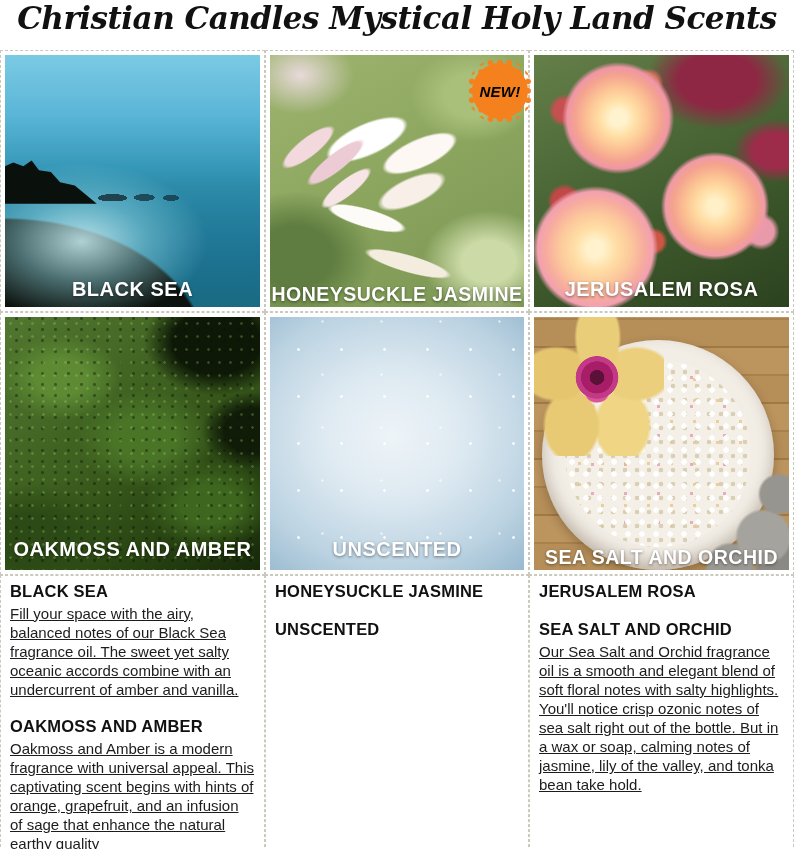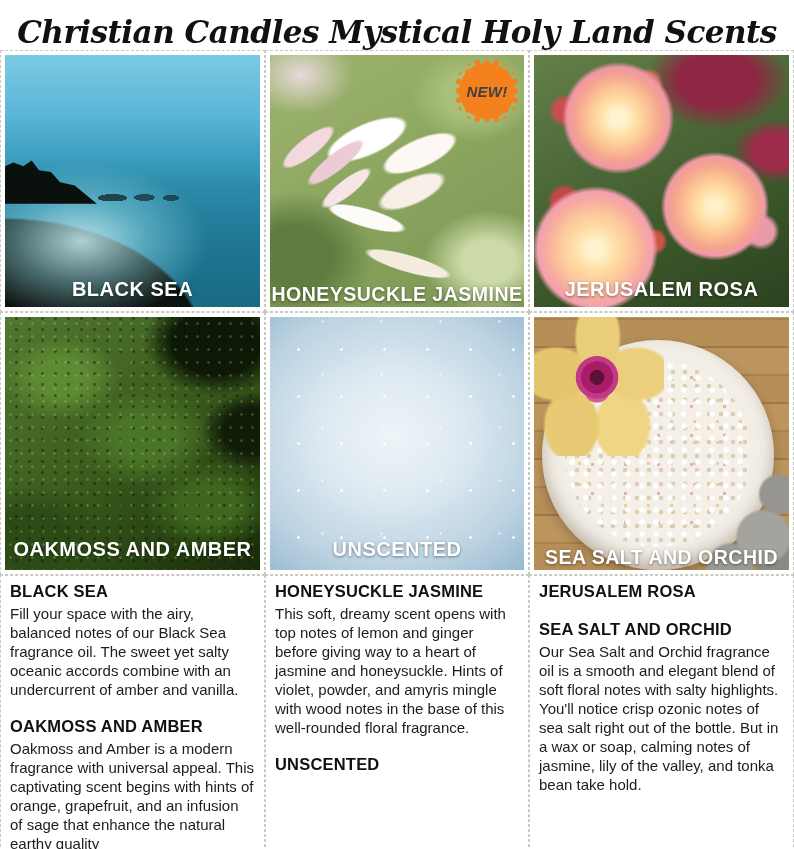--- a/index.html
+++ b/index.html
@@ -1,32 +1,32 @@
 <!DOCTYPE html>
 <html><head>
 <meta charset="utf-8">
 <style>
   html,body{margin:0;padding:0;background:#fff;}
   .page{width:794px;height:849px;margin:0 auto;background:#fff;font-family:"Liberation Sans",sans-serif;overflow:hidden;box-sizing:border-box;}
 
   
-  .title-bar{height:50px;display:flex;align-items:flex-end;justify-content:center;}
+  .title-bar{height:50px;display:flex;align-items:flex-start;justify-content:center;}
   .page-title{font-family:"DejaVu Serif","Liberation Serif",serif;font-style:italic;font-weight:bold;font-size:31px;color:#111;letter-spacing:-0.5px;white-space:nowrap;}
 
   
   .grid{display:grid;grid-template-columns:265px 264px 265px;grid-template-rows:262px 263px auto;}
   .cell{border:1px dashed #c9c9bd;background:#fff;box-sizing:border-box;}
   .tile{padding:4px;position:relative;}
   .art{position:relative;width:100%;height:100%;overflow:hidden;}
   .caption{position:absolute;left:0;right:0;bottom:10px;text-align:center;color:#fff;font-weight:bold;font-size:20px;letter-spacing:.5px;text-shadow:0 1px 3px rgba(0,0,0,.45);z-index:5;white-space:nowrap;}
   .caption.tight{bottom:5px;font-size:19.5px;}
   .caption.mid{bottom:13px;}
 
   
-  .badge{position:absolute;top:12px;right:13px;width:56px;height:56px;border-radius:50%;background:#f5801e;display:flex;align-items:center;justify-content:center;color:#404040;font-weight:bold;font-style:italic;font-size:15px;z-index:6;letter-spacing:.3px;}
+  .badge{position:absolute;top:12px;right:0;width:56px;height:56px;border-radius:50%;background:#f5801e;display:flex;align-items:center;justify-content:center;color:#000000;font-weight:bold;font-style:italic;font-size:15px;z-index:6;letter-spacing:.3px;}
   .badge::before{content:'';position:absolute;inset:-5px;border-radius:50%;z-index:-1;
     background:radial-gradient(circle,#f5801e 2.6px,rgba(245,128,30,0) 3.2px) 0 0/9.4px 9.4px;}
 
   
   .art-blacksea{background:
     radial-gradient(80% 50% at 30% 74%, rgba(205,242,246,.85) 0%, rgba(150,220,232,.45) 32%, rgba(150,220,232,0) 62%),
     radial-gradient(155% 105% at 0% 118%, #0c120d 0 50%, rgba(12,18,13,0) 51%),
     linear-gradient(180deg,#7bcae4 0%,#5ab5d7 24%,#3799b9 44%,#2d8ba9 52%,#25819f 62%,#1e7493 78%,#196a82 100%);}
   .art-blacksea::before{content:'';position:absolute;left:0;top:40%;width:36%;height:19%;background:#0a100c;
     clip-path:polygon(0 22%,9% 14%,20% 22%,29% 10%,37% 30%,50% 34%,60% 55%,76% 62%,100% 100%,0 100%);}
@@ -107,21 +107,21 @@
     radial-gradient(32% 38% at 33% 80%, #e8ca74 0 58%, rgba(232,202,116,0) 66%),
     radial-gradient(32% 38% at 70% 80%, #efd584 0 58%, rgba(239,213,132,0) 66%);}
   .orchid::after{content:'';position:absolute;left:35%;top:33%;width:32%;height:34%;background:
     radial-gradient(circle at 50% 45%, #5c1238 0 20%, #a81d68 21% 44%, #c23a86 45% 58%, rgba(194,58,134,0) 60%),
     radial-gradient(42% 28% at 50% 76%, #d8559a 0 58%, rgba(216,85,154,0) 66%);}
 
   
   .desc{padding:5px 9px 8px 9px;font-size:15px;line-height:1.27;color:#1c1c1c;}
   .desc .section + .section{margin-top:17px;}
   .desc h3{margin:0 0 2px 0;font-size:16.5px;font-weight:bold;color:#111;letter-spacing:.2px;}
-  .desc p{margin:0;}
+  .desc p{margin:0;text-decoration:underline;}
 </style>
 </head>
 <body>
 
 <div class="page">
 
   <div class="title-bar">
     <div class="page-title">Christian Candles Mystical Holy Land Scents</div>
   </div>
 
@@ -171,21 +171,20 @@
       </div>
       <div class="section">
         <h3>OAKMOSS AND AMBER</h3>
         <p>Oakmoss and Amber is a modern fragrance with universal appeal. This captivating scent begins with hints of orange, grapefruit, and an infusion of sage that enhance the natural earthy quality</p>
       </div>
     </div>
 
     <div class="cell desc">
       <div class="section">
         <h3>HONEYSUCKLE JASMINE</h3>
-        <p>This soft, dreamy scent opens with top notes of lemon and ginger before giving way to a heart of jasmine and honeysuckle. Hints of violet, powder, and amyris mingle with wood notes in the base of this well-rounded floral fragrance.</p>
       </div>
       <div class="section">
         <h3>UNSCENTED</h3>
 
       </div>
     </div>
 
     <div class="cell desc">
       <div class="section">
         <h3>JERUSALEM ROSA</h3>

